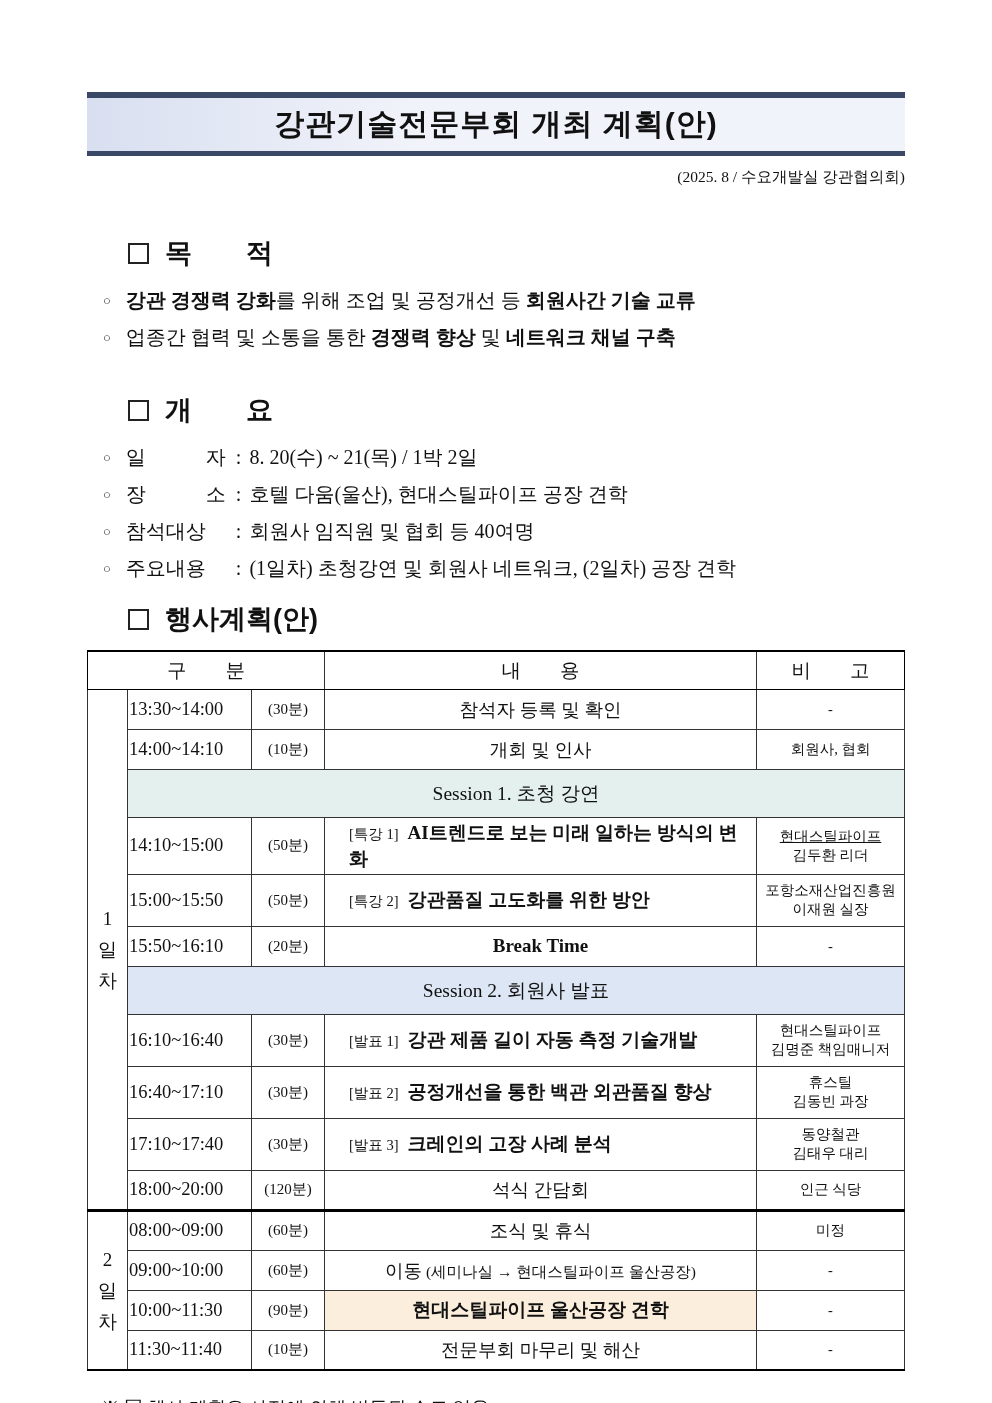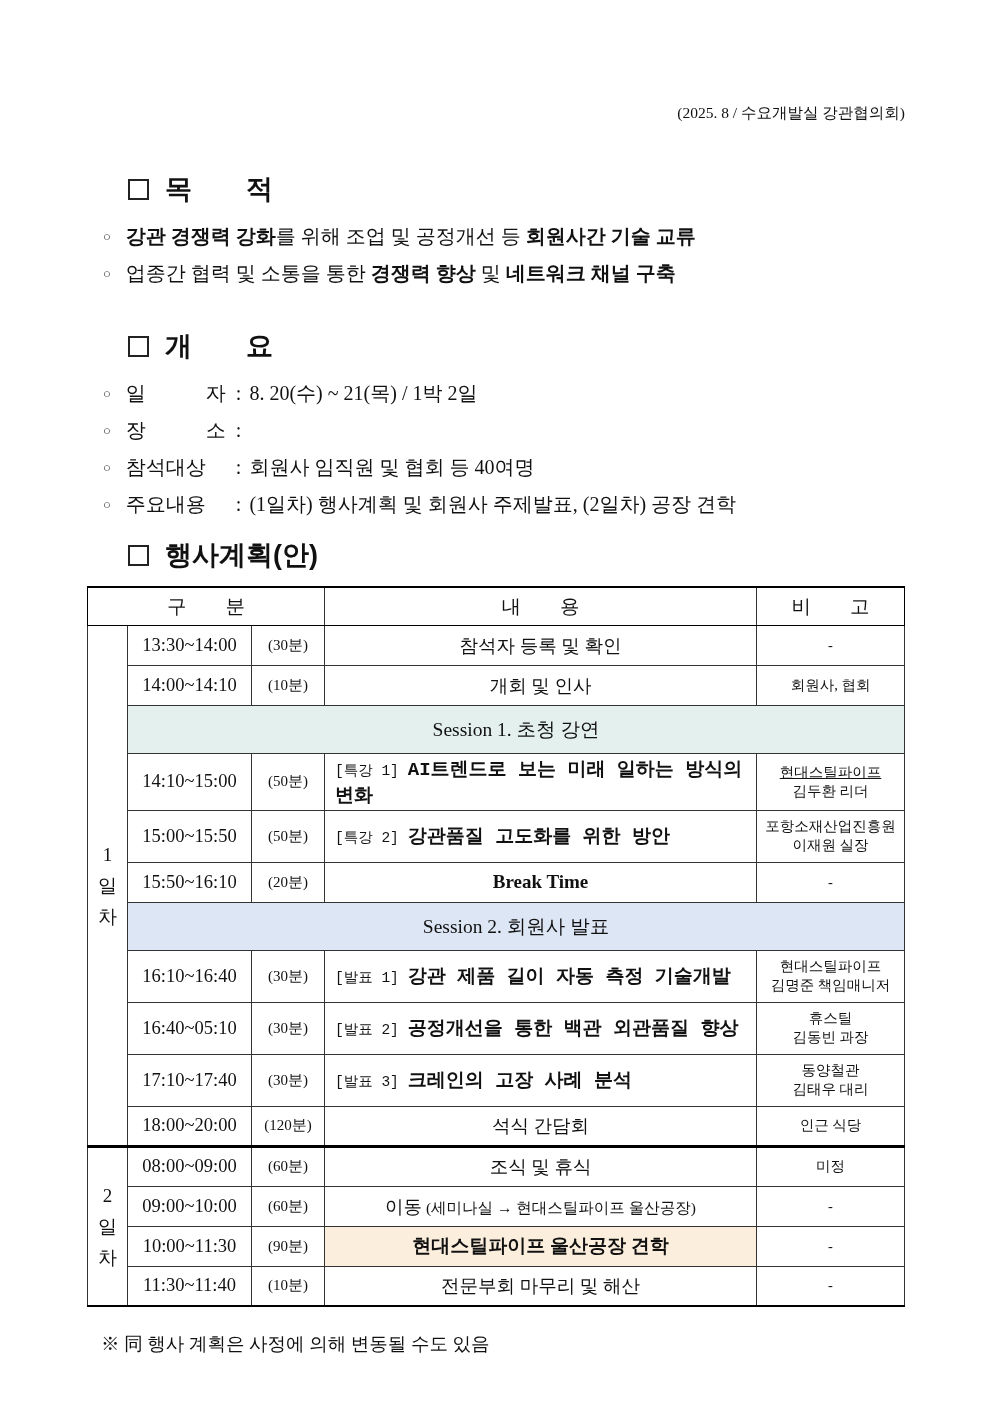--- a/index.html
+++ b/index.html
@@ -72,42 +72,45 @@
     font-weight: normal; font-size: 19.5px; height: 38px;
     border-bottom: 1.5px solid #000;
   }
   th.h-content, th.h-remark { border-left: 1px solid var(--bd); }
   table.schedule td { border: 1px solid var(--bd); }
   table.schedule tr.day-start td { border-top: 3px solid #000; }
   td.day-cell {
     width: 40px; text-align: center; font-size: 19px; line-height: 31px;
     background: #fff; border-left: none;
   }
-  td.time-cell { width: 124px; text-align: center; font-size: 18.5px; height: 40px; }
+  td.time-cell { width: 124px; text-align: left; font-size: 18.5px; height: 40px; }
   td.dur-cell  { width: 73px; text-align: center; font-size: 15px; }
   td.content-cell { text-align: center; padding: 2px 8px; font-size: 18.5px; }
-  td.content-cell.left { text-align: left; padding-left: 10px; font-family: Liberation Mono, monospace; }
+  td.content-cell.left { text-align: left; padding-left: 24px; }
   td.content-cell .prefix { font-size: 14.5px; margin-right: 9px; }
   td.content-cell .main.b { font-weight: bold; font-size: 19px; }
   td.content-cell .small-note { font-size: 15.5px; }
   td.content-cell.highlight { background: var(--hl); }
   td.remark-cell { width: 148px; text-align: center; font-size: 14.5px; line-height: 19px; padding: 3px 2px; }
   td.remark-cell .u { text-decoration: underline; }
   tr.tall td { height: 52px; }
   td.session-cell { text-align: center; font-size: 19.5px; height: 48px; }
   td.session-cell.s1 { background: var(--session1); }
   td.session-cell.s2 { background: var(--session2); }
 
   .footnote { margin-top: 24px; padding-left: 14px; font-size: 18.5px; }
 </style>
 </head>
 <body>
 
 <div class="content">
 
+  <div class="banner">
+    <h1 class="title">강관기술전문부회 개최 계획(안)</h1>
+  </div>
   <div class="subtitle">(2025. 8 / 수요개발실 강관협의회)</div>
 
   <div class="section-heading sh-purpose">
     <span class="sq"></span>
     <span>목　　적</span>
   </div>
   <div class="bullet-list">
     <div class="bullet">
       <span class="dot">○</span>
       <span><span class="b">강관 경쟁력 강화</span><span>를 위해 조업 및 공정개선 등 </span><span class="b">회원사간 기술 교류</span></span>
@@ -126,32 +129,33 @@
     <div class="bullet">
       <span class="dot">○</span>
       <span class="ov-label">일　　　자</span>
       <span class="ov-colon">:</span>
       <span>8. 20(수) ~ 21(목) / 1박 2일</span>
     </div>
     <div class="bullet">
       <span class="dot">○</span>
       <span class="ov-label">장　　　소</span>
       <span class="ov-colon">:</span>
+      <span>호텔 다움(울산), 현대스틸파이프 공장 견학</span>
     </div>
     <div class="bullet">
       <span class="dot">○</span>
       <span class="ov-label">참석대상</span>
       <span class="ov-colon">:</span>
       <span>회원사 임직원 및 협회 등 40여명</span>
     </div>
     <div class="bullet">
       <span class="dot">○</span>
       <span class="ov-label">주요내용</span>
       <span class="ov-colon">:</span>
-      <span>(1일차) 행사계획 및 회원사 주제발표, (2일차) 공장 견학</span>
+      <span>(1일차) 초청강연 및 회원사 네트워크, (2일차) 공장 견학</span>
     </div>
   </div>
 
   <div class="section-heading sh-schedule">
     <span class="sq"></span>
     <span>행사계획(안)</span>
   </div>
 
   <table class="schedule">
     <thead>
@@ -218,21 +222,21 @@
         <tr class="tall">
           <td class="time-cell">16:10~16:40</td>
           <td class="dur-cell">(30분)</td>
           <td class="content-cell left"><span class="prefix">[발표 1]</span><span class="main b">강관 제품 길이 자동 측정 기술개발</span></td>
           <td class="remark-cell">
             <div>현대스틸파이프</div>
             <div>김명준 책임매니저</div>
           </td>
         </tr>
         <tr class="tall">
-          <td class="time-cell">16:40~05:10</td>
+          <td class="time-cell">16:40~17:10</td>
           <td class="dur-cell">(30분)</td>
           <td class="content-cell left"><span class="prefix">[발표 2]</span><span class="main b">공정개선을 통한 백관 외관품질 향상</span></td>
           <td class="remark-cell">
             <div>휴스틸</div>
             <div>김동빈 과장</div>
           </td>
         </tr>
         <tr class="tall">
           <td class="time-cell">17:10~17:40</td>
           <td class="dur-cell">(30분)</td>

